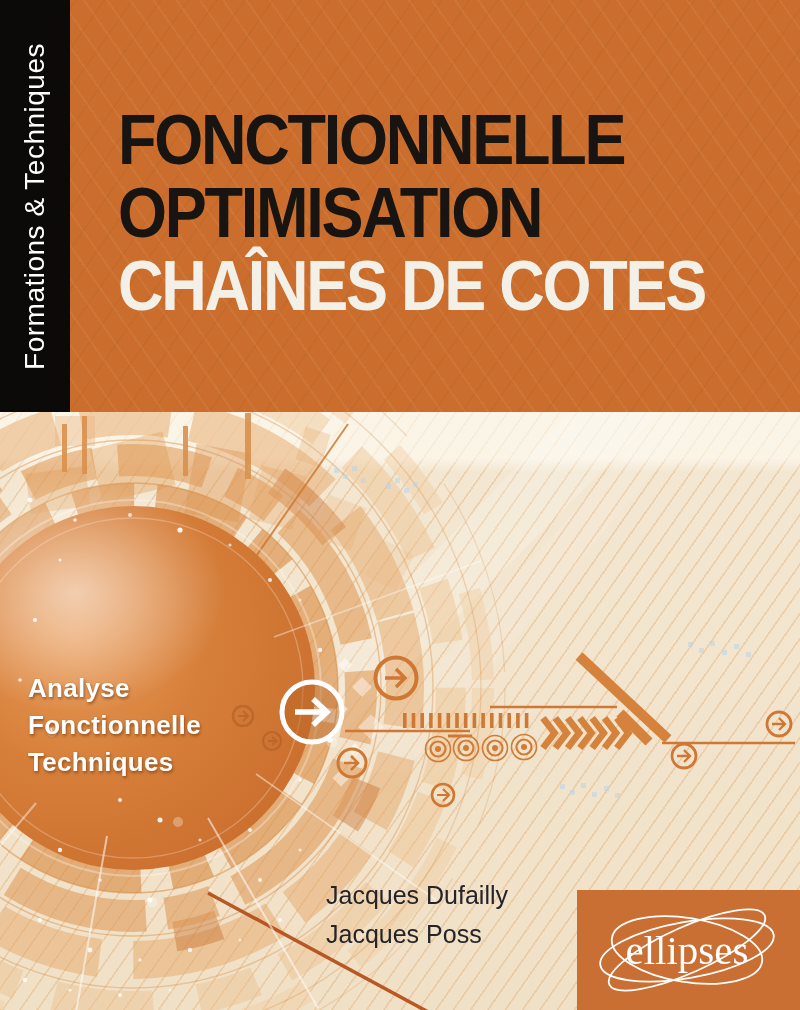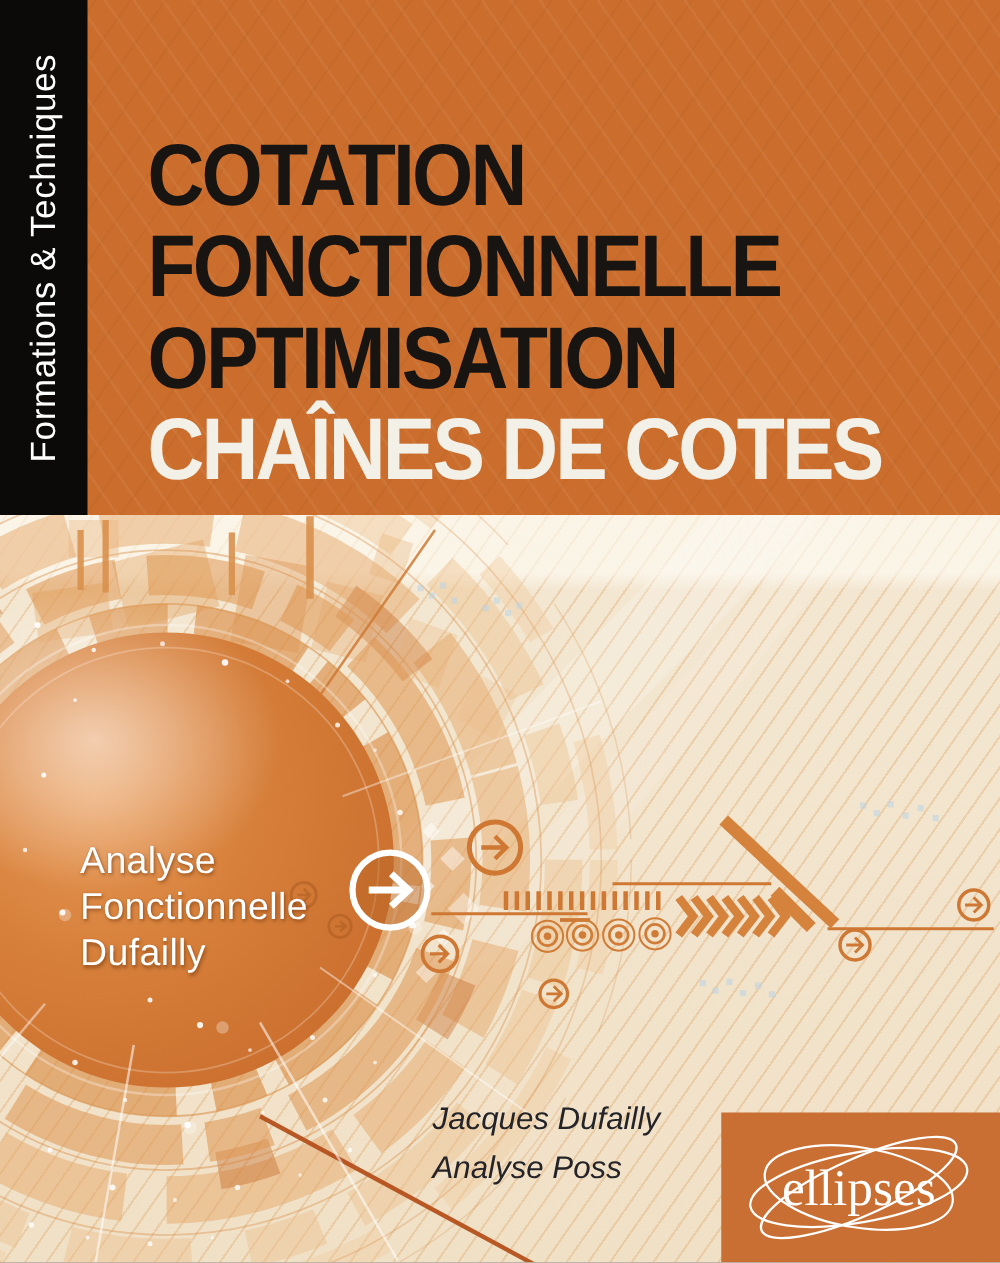--- a/index.html
+++ b/index.html
@@ -31,25 +31,24 @@
   .banner span{
     writing-mode:vertical-rl;transform:rotate(180deg);
     color:#ffffff;font-size:28px;letter-spacing:0.5px;white-space:nowrap;
   }
   .title{position:absolute;left:118px;top:104px;z-index:6;}
   .title .line{height:73px;line-height:73px;font-size:70px;font-weight:700;letter-spacing:-2.5px;color:#171411;white-space:nowrap;}
   .title .line .sx{display:inline-block;transform:scaleX(0.9);transform-origin:0 50%;}
   .title .line.white{color:#f3f0e8;}
   .badge{position:absolute;left:28px;top:670px;z-index:6;}
   .badge .bline{
-    color:#ffffff;font-weight:400;font-size:30px;line-height:37px;letter-spacing:0.3px;
+    color:#ffffff;font-weight:700;font-size:26px;line-height:37px;letter-spacing:0.3px;
     text-shadow:1px 2px 3px rgba(100,45,5,0.55), 0 0 1px rgba(120,60,10,0.35);
-    margin-left:36px;
-  }
-  .authors{position:absolute;left:346px;top:876px;z-index:6;font-style:italic;}
+  }
+  .authors{position:absolute;left:326px;top:876px;z-index:6;}
   .authors .aline{font-size:25px;line-height:39px;color:#232328;}
   .publisher{
     position:absolute;left:577px;top:890px;width:264px;height:120px;z-index:5;
     background:#ca6f33;
   }
   .publisher svg{position:absolute;left:14px;top:6px;}
   .logo-text{font-family:"Liberation Serif",serif;font-size:41px;fill:#ffffff;}
 </style>
 </head>
 <body>
@@ -292,35 +291,34 @@
     </g>
   </svg>
 
   <div class="top-block"></div>
 
   <div class="banner">
     <span>Formations &amp; Techniques</span>
   </div>
 
   <div class="title">
-    <div class="line"><span class="sx">COTATION</span></div>
     <div class="line"><span class="sx">FONCTIONNELLE</span></div>
     <div class="line"><span class="sx">OPTIMISATION</span></div>
     <div class="line white"><span class="sx">CHAÎNES DE COTES</span></div>
   </div>
 
   <div class="badge">
     <div class="bline">Analyse</div>
     <div class="bline">Fonctionnelle</div>
-    <div class="bline">Dufailly</div>
+    <div class="bline">Techniques</div>
   </div>
 
   <div class="authors">
     <div class="aline">Jacques Dufailly</div>
-    <div class="aline">Analyse Poss</div>
+    <div class="aline">Jacques Poss</div>
   </div>
 
   <div class="publisher">
     <svg width="196" height="108" viewBox="0 0 196 108">
       <g fill="none" stroke="#ffffff" stroke-width="1.8">
         <ellipse cx="96" cy="54" rx="88" ry="28" transform="rotate(-10 96 54)"></ellipse>
         <ellipse cx="96" cy="54" rx="76" ry="32" transform="rotate(9 96 54)"></ellipse>
         <ellipse cx="96" cy="54" rx="85" ry="23" transform="rotate(-24 96 54)"></ellipse>
       </g>
       <text class="logo-text" x="96" y="68" text-anchor="middle">ellipses</text>

